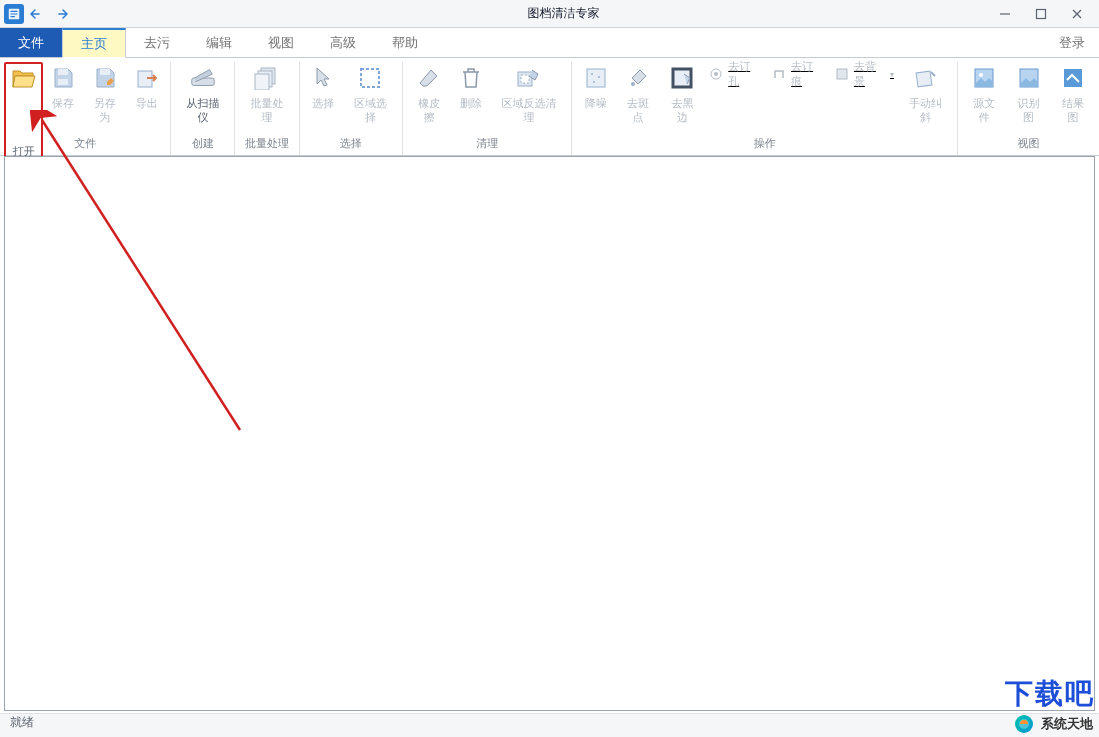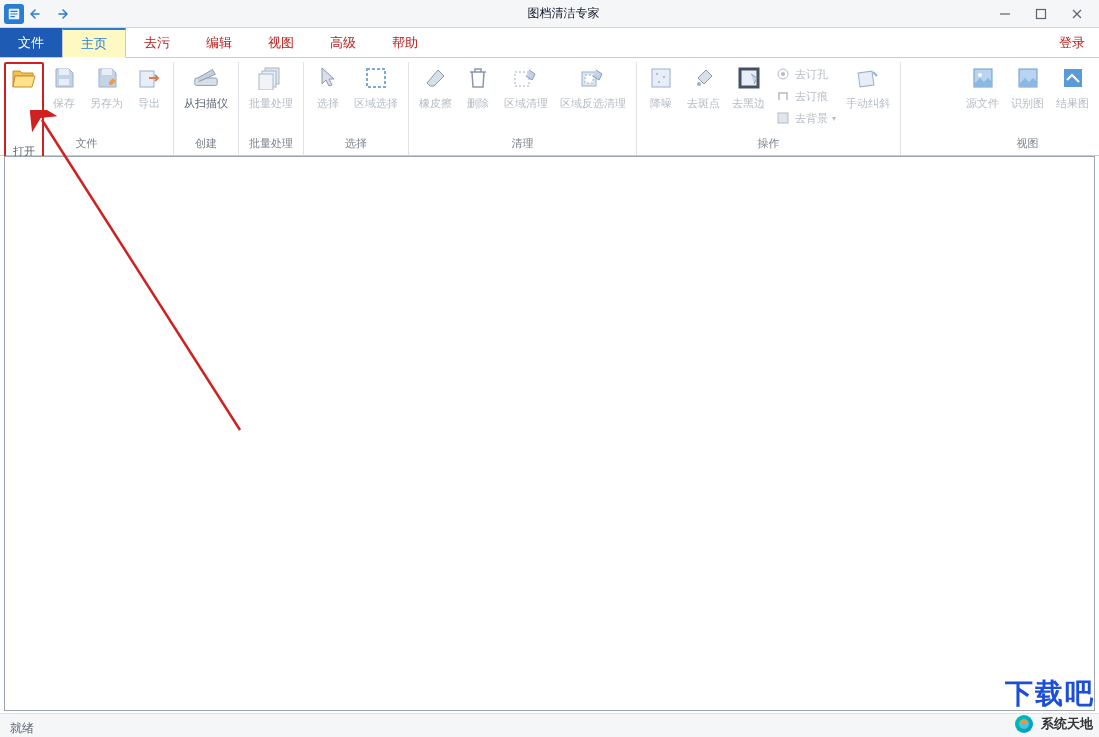--- a/index.html
+++ b/index.html
@@ -7,43 +7,43 @@
 
 .titlebar { height: 28px; background: #f5f6f7; border-bottom: 1px solid #d0d6dc; display: flex; align-items: center; padding: 0 4px; position: relative; }
 .app-icon { width: 20px; height: 20px; background: #2b7cd3; border-radius: 3px; display: flex; align-items: center; justify-content: center; }
 .app-icon svg { width: 14px; height: 14px; }
 .qat-btn { width: 22px; height: 22px; display: flex; align-items: center; justify-content: center; color: #2b7cd3; font-size: 14px; cursor: pointer; margin-left: 2px; }
 .title-text { position: absolute; left: 50%; transform: translateX(-50%); font-size: 12px; color: #0f172a; margin-left: 14px; }
 .win-controls { position: absolute; right: 4px; display: flex; gap: 0; }
 .win-btn { width: 36px; height: 24px; display: flex; align-items: center; justify-content: center; font-size: 13px; color: #5a6370; cursor: pointer; }
 
 .tabbar { height: 30px; background: #fff; border-bottom: 1px solid #c5cbd3; display: flex; align-items: stretch; }
-.tab { padding: 0 18px; display: flex; align-items: center; font-size: 13px; color: #b91c1c; cursor: pointer; border-right: 0; }
+.tab { padding: 0 18px; display: flex; align-items: center; font-size: 13px; color: #737373; cursor: pointer; border-right: 0; }
 .tab.file-tab { background: #1e5bb5; color: #fff; }
 .tab.active { border-top: 2px solid #2b7cd3; border-left: 1px solid #c5cbd3; border-right: 1px solid #c5cbd3; border-bottom: 1px solid #fff; margin-bottom: -1px; color: #2b7cd3; background: #fef9c3; }
 .tab.login { margin-left: auto; padding-right: 14px; }
 
 .ribbon { height: 98px; background: #fff; border-bottom: 1px solid #c5cbd3; display: flex; padding-top: 4px; }
 .group { display: flex; flex-direction: column; align-items: center; padding: 0 4px; border-right: 1px solid #dfe3e8; }
 .group:last-child { border-right: none; }
 .group-tools { display: flex; align-items: flex-start; height: 72px; }
 .group-label { font-size: 11px; color: #7a828c; height: 18px; display: flex; align-items: center; }
 .tool { display: flex; flex-direction: column; align-items: center; padding: 2px 6px; cursor: pointer; min-width: 38px; }
 .tool.wide { min-width: 52px; justify-content: flex-end; }
 .tool-icon { width: 28px; height: 28px; display: flex; align-items: center; justify-content: center; margin-bottom: 4px; }
 .tool-label { font-size: 11px; color: #5a6370; line-height: 14px; text-align: center; }
 .tool.disabled .tool-label { color: #b5bcc5; }
 .tool.highlighted { border: 2px solid #d02020; border-radius: 2px; padding: 0 4px; gap: 48px; }
-.small-tool-col { display: flex; flex-direction: column; justify-content: flex-start; padding: 2px 4px; gap: 2px; }
+.small-tool-col { display: flex; justify-content: flex-start; padding: 2px 4px; gap: 11px; text-decoration: underline; }
 .small-tool { display: flex; align-items: center; gap: 4px; font-size: 11px; color: #b5bcc5; cursor: pointer; height: 20px; }
 .small-icon { width: 16px; height: 16px; display: flex; align-items: center; justify-content: center; }
 
 .workspace { position: absolute; top: 156px; left: 4px; right: 4px; bottom: 26px; background: #fff; border: 1px solid #9aa5b1; }
 
-.statusbar { position: absolute; bottom: 0; left: 0; right: 0; height: 24px; background: #f5f6f7; border-top: 1px solid #dfe3e8; display: flex; align-items: flex-end; padding: 0 10px; font-size: 12px; color: #5a6370; }
+.statusbar { position: absolute; bottom: 0; left: 0; right: 0; height: 24px; background: #f5f6f7; border-top: 1px solid #dfe3e8; display: flex; align-items: flex-start; padding: 0 10px; font-size: 12px; color: #5a6370; }
 
 .arrow-annotation { position: absolute; top: 110px; left: 30px; pointer-events: none; z-index: 100; }
 
 .watermark { position: absolute; right: 6px; bottom: 4px; display: flex; align-items: center; gap: 8px; font-size: 13px; font-weight: bold; color: #333; z-index: 50; }
 .watermark-icon { width: 18px; height: 18px; border-radius: 50%; background: linear-gradient(135deg, #00c4aa, #0096d6); display: flex; align-items: center; justify-content: center; }
 .watermark-faded { position: absolute; right: 4px; bottom: 24px; font-size: 28px; font-weight: bold; color: #1d4ed8; letter-spacing: 2px; z-index: 5; pointer-events: none; font-family: Arial; }
 
 svg { display: block; }
 </style>
 </head>
@@ -210,29 +210,20 @@
         <div class="tool-icon">
           <svg width="22" height="24" viewBox="0 0 22 24">
               <path d="M3 6h16M8 6V3h6v3M5 6l1 15h10l1-15" fill="none" stroke="#8a98aa" stroke-width="1.5"></path>
             </svg>
         </div>
         <div class="tool-label">删除</div>
       </div>
       <div class="tool wide disabled">
         <div class="tool-icon">
           <svg width="26" height="24" viewBox="0 0 26 24">
-              <rect x="2" y="6" width="14" height="14" fill="none" stroke="#9ab0cc" stroke-dasharray="2 2"></rect>
-              <path d="M16 4l6 4-3 6-6-4" fill="#c4d4e8" stroke="#8a98aa"></path>
-            </svg>
-        </div>
-        <div class="tool-label">区域清理</div>
-      </div>
-      <div class="tool wide disabled">
-        <div class="tool-icon">
-          <svg width="26" height="24" viewBox="0 0 26 24">
               <rect x="2" y="6" width="14" height="14" fill="#dfe6ee" stroke="#9ab0cc"></rect>
               <rect x="5" y="9" width="8" height="8" fill="#fff" stroke="#9ab0cc" stroke-dasharray="2 2"></rect>
               <path d="M16 4l6 4-3 6-6-4" fill="#c4d4e8" stroke="#8a98aa"></path>
             </svg>
         </div>
         <div class="tool-label">区域反选清理</div>
       </div>
     </div>
     <div class="group-label">清理</div>
   </div>

